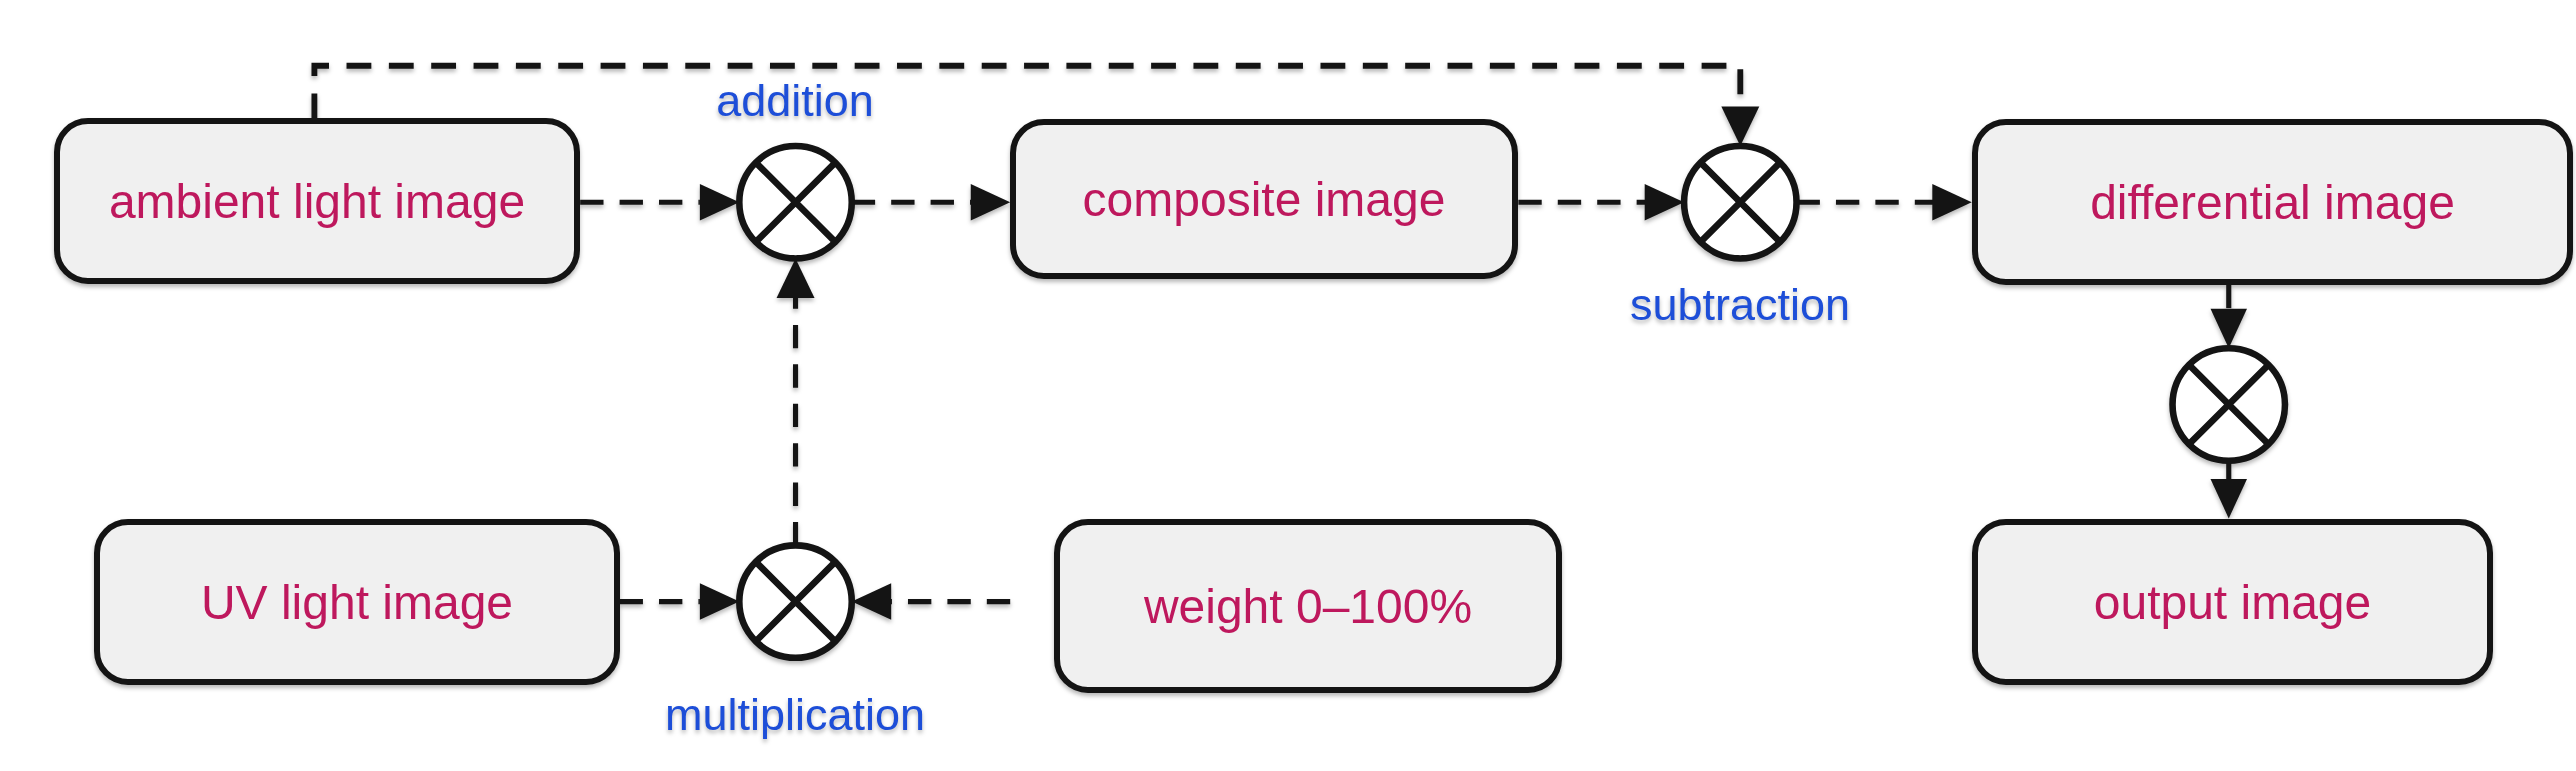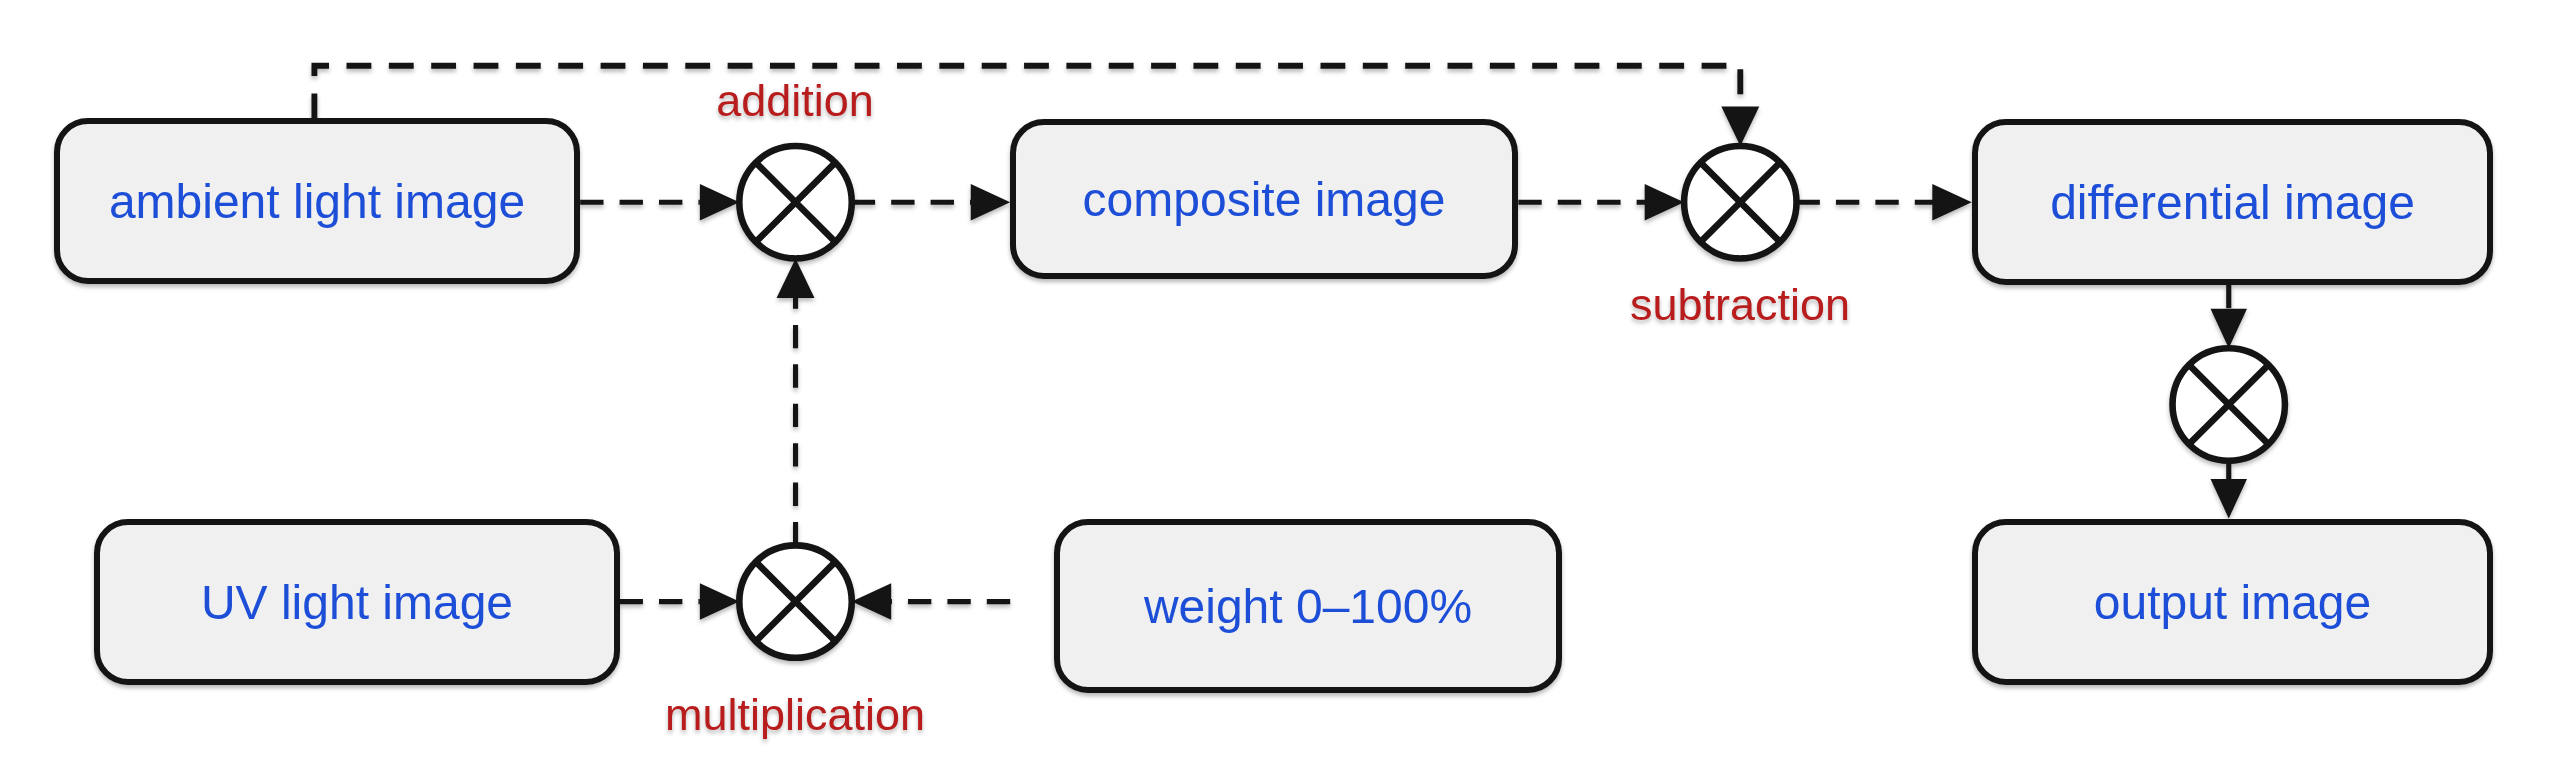--- a/index.html
+++ b/index.html
@@ -29,27 +29,27 @@
   .node {
     position: absolute;
     box-sizing: border-box;
     background: #f0f0f0;
     border: 6.6px solid #141414;
     border-radius: 34px;
     display: flex;
     align-items: center;
     justify-content: center;
     font-size: 48px;
-    color: #1d4ed8;
+    color: #be185d;
     white-space: nowrap;
   }
   .op-label {
     position: absolute;
     font-size: 45px;
-    color: #b91c1c;
+    color: #1d4ed8;
     text-align: center;
     line-height: 53px;
     white-space: nowrap;
   }
   .op-label.left-align {
     text-align: left;
     line-height: 65px;
   }
   .wire {
     stroke: #141414;
@@ -153,21 +153,21 @@
     </svg>
 
     <div class="node" style="left:54px; top:118px; width:526px; height:166px;">
       <span>ambient light image</span>
     </div>
 
     <div class="node" style="left:1010px; top:119px; width:508px; height:160px;">
       <span>composite image</span>
     </div>
 
-    <div class="node" style="left:1972px; top:119px; width:521px; height:166px;">
+    <div class="node" style="left:1972px; top:119px; width:601px; height:166px;">
       <span>differential image</span>
     </div>
 
     <div class="node" style="left:54px; top:519px; width:526px; height:166px;margin-left:40px;">
       <span>UV light image</span>
     </div>
 
     <div class="node" style="left:1054px; top:519px; width:508px; height:174px;">
       <span>weight 0–100%</span>
     </div>

